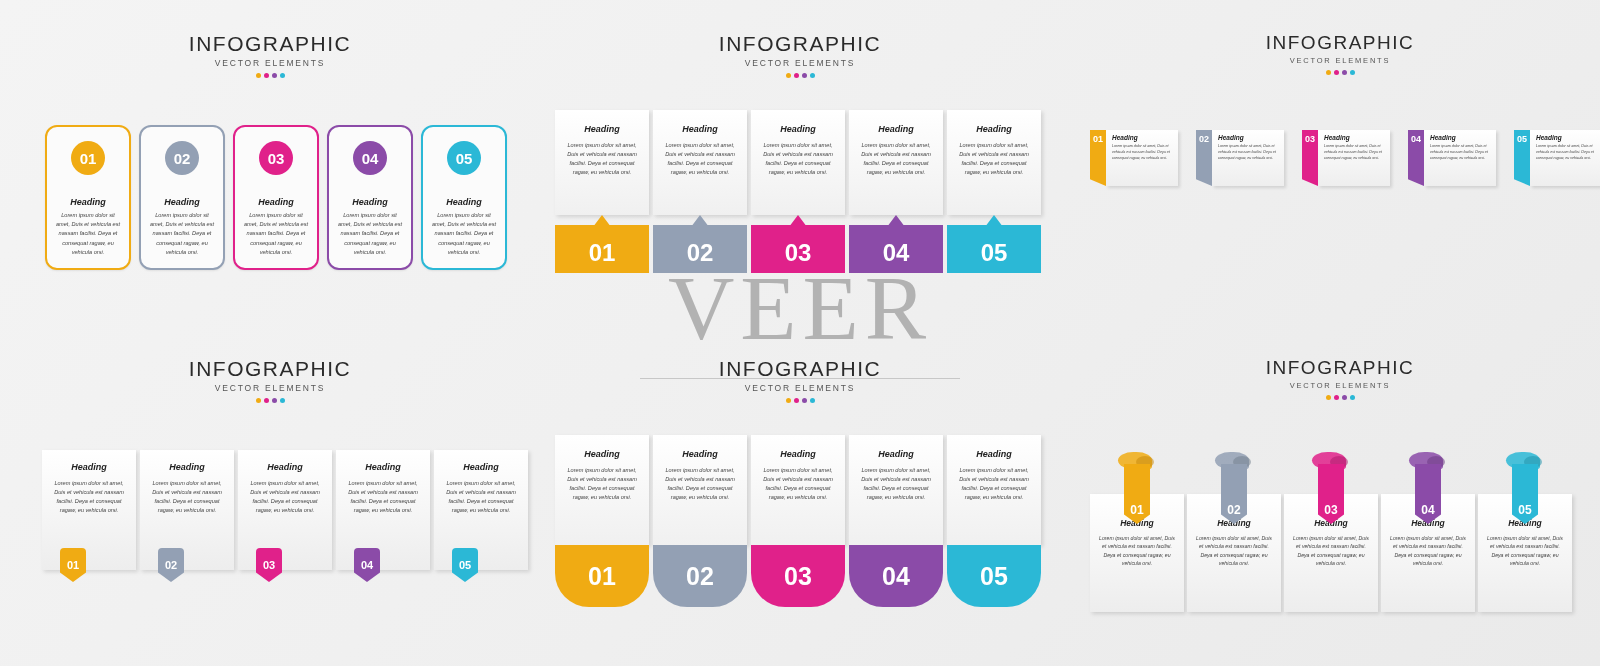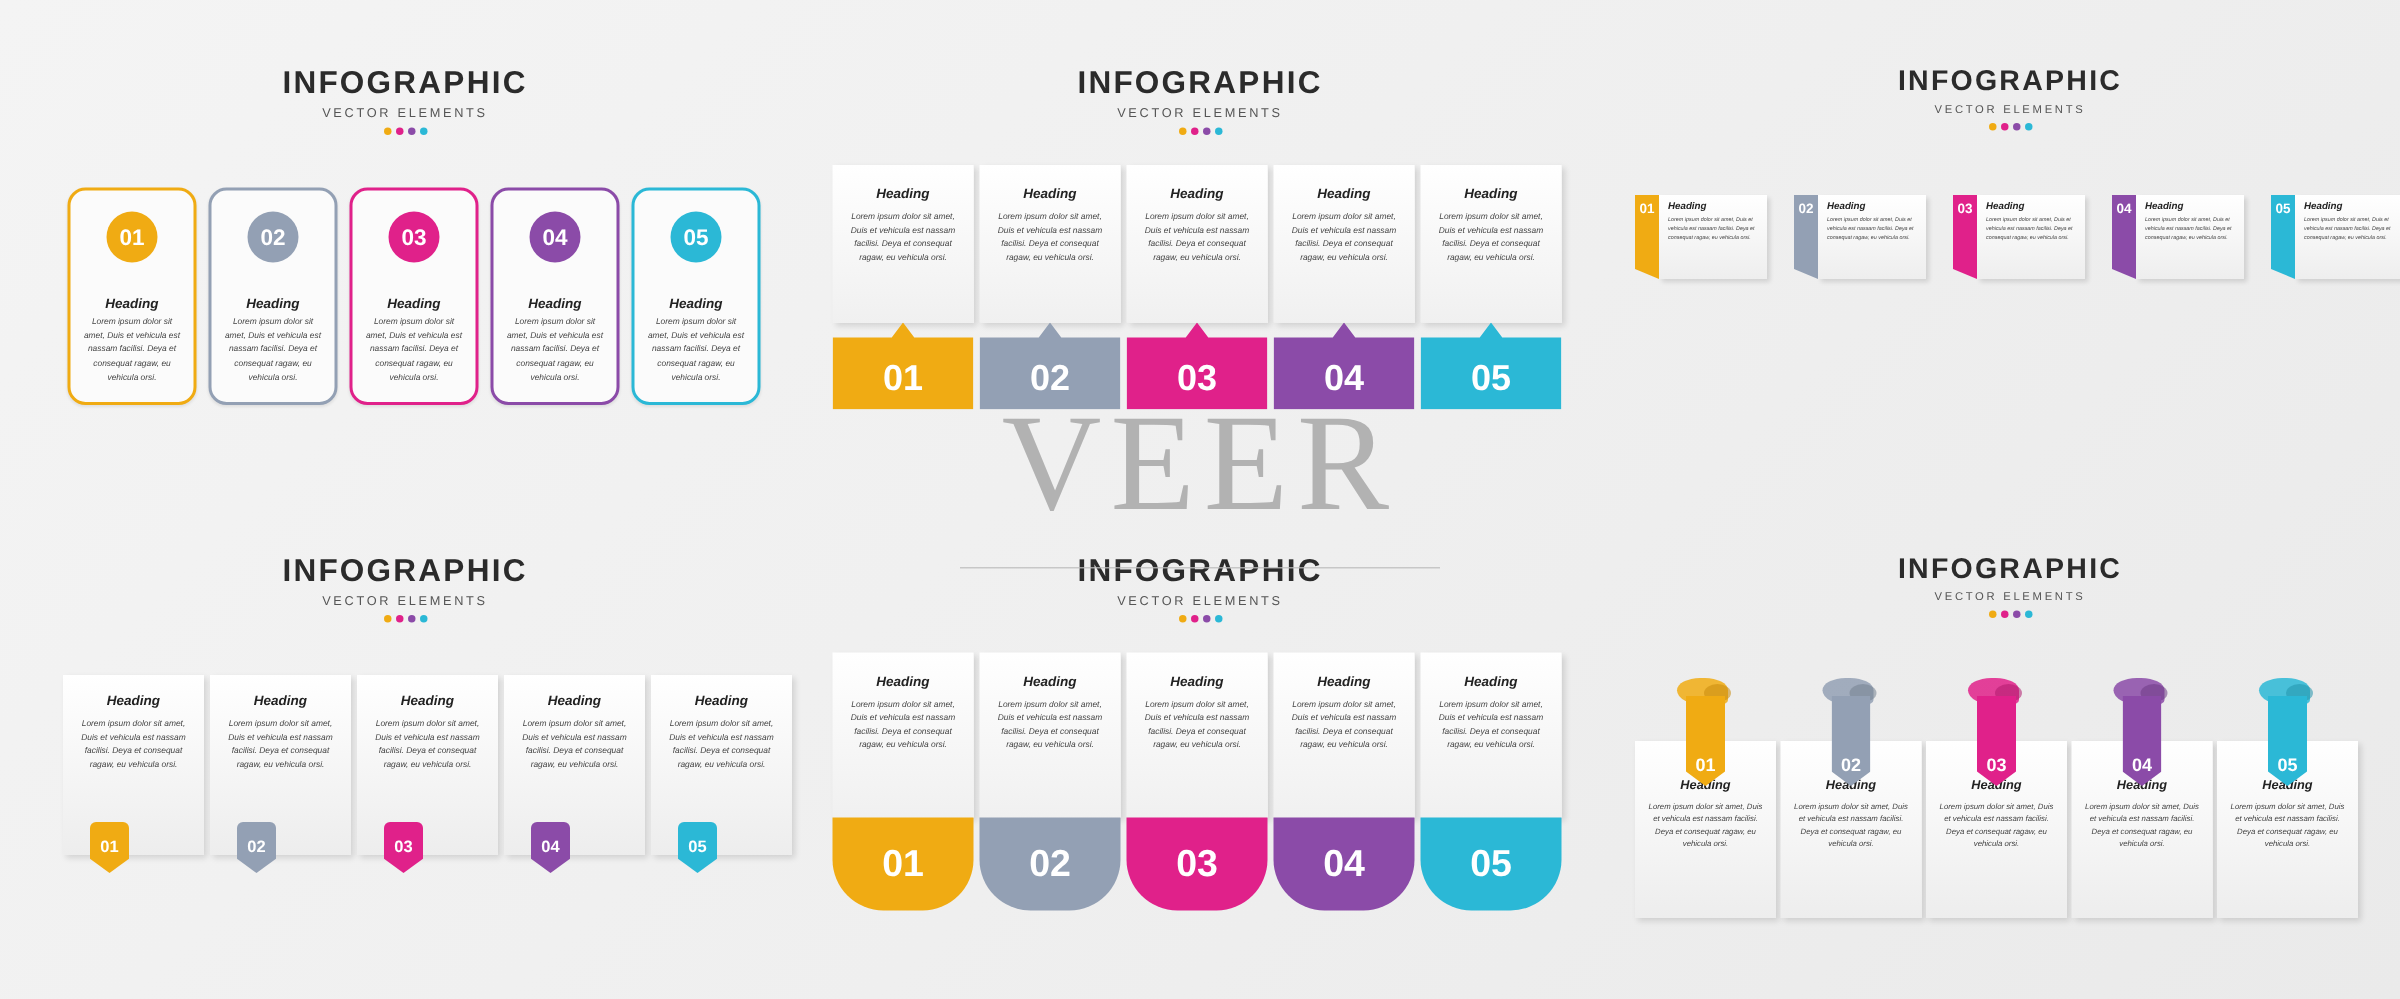--- a/index.html
+++ b/index.html
@@ -9,21 +9,21 @@
     background:#f2f2f2;
     font-family:"Liberation Sans", sans-serif;
     position:relative;
     overflow:hidden;
   }
   .stage { position:absolute; inset:0; background:linear-gradient(135deg,#f4f4f4 0%,#efefef 55%,#eaeaea 100%); }
 
   
   .titleblock { position:absolute; text-align:center; }
   .titleblock .t1 {
-    font-weight:bold; letter-spacing:1.5px; color:#2b2b2b;margin-top:12px;
+    font-weight:normal; letter-spacing:1.5px; color:#2b2b2b;
   }
   .titleblock .t2 {
     letter-spacing:1.8px; color:#555; margin-top:2px;
   }
   .dots { display:flex; gap:3px; justify-content:center; margin-top:5px; }
   .dots i { width:5px; height:5px; border-radius:50%; display:block; }
 
   
   #panel1 { position:absolute; left:20px; top:20px; width:500px; height:280px; }
   #panel1 .titleblock { left:120px; top:12px; width:260px; }

